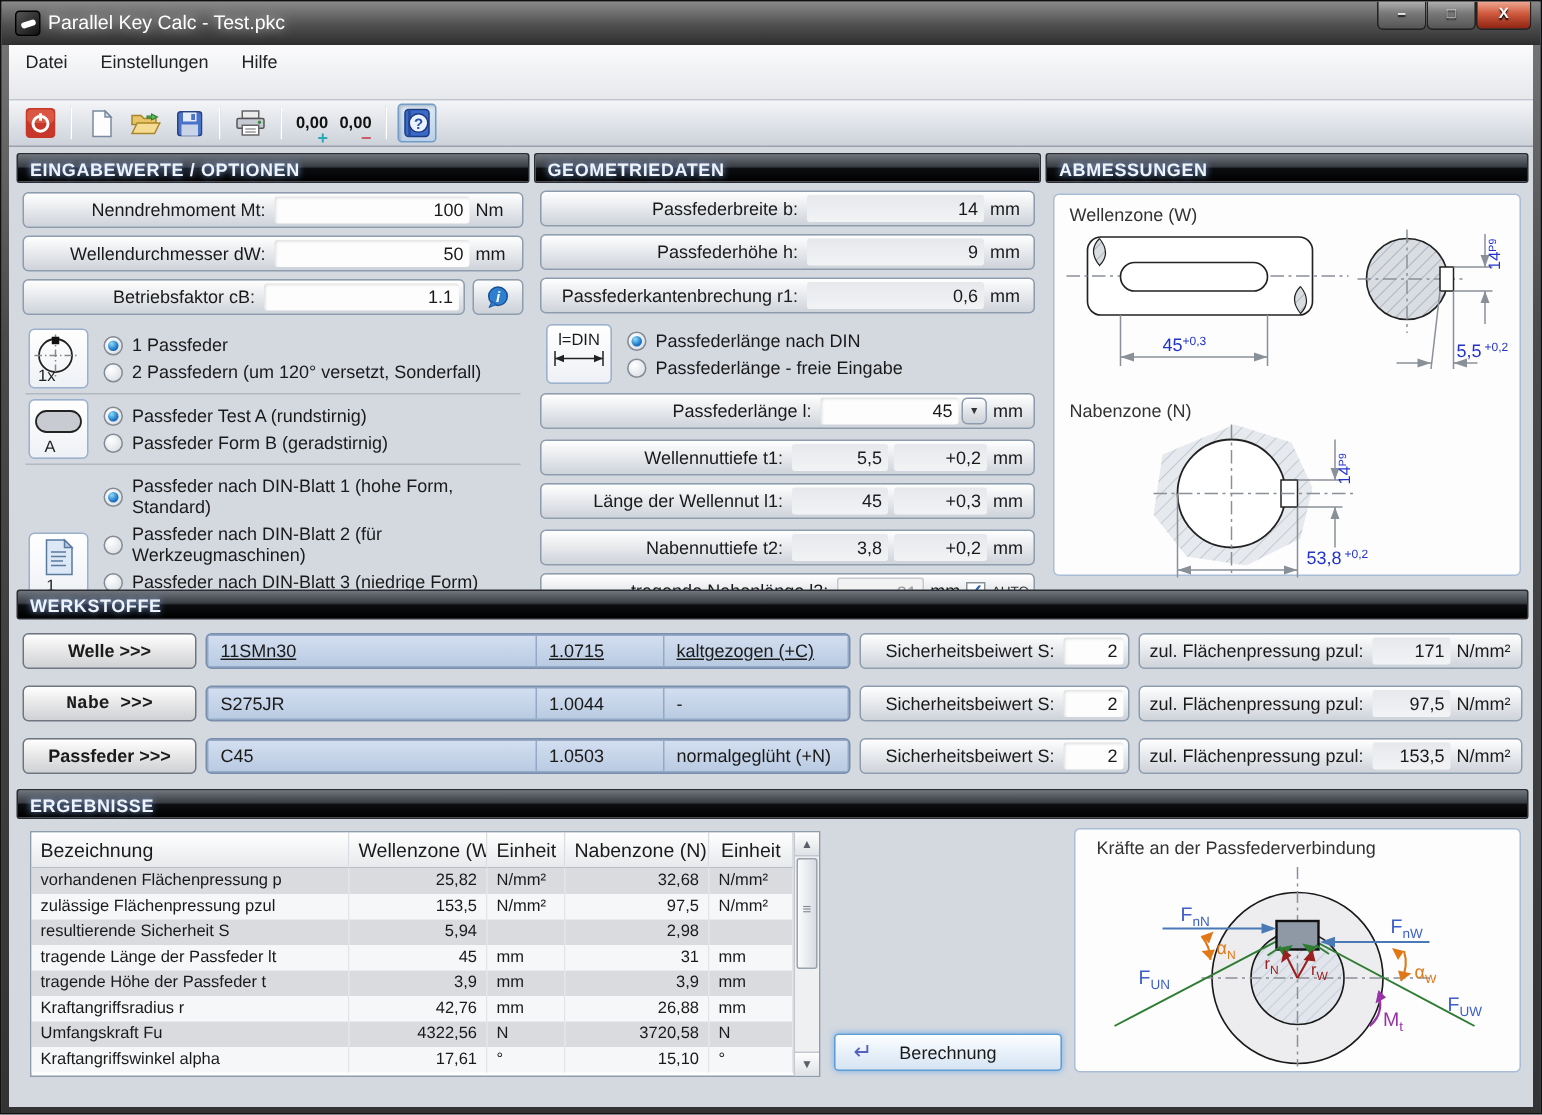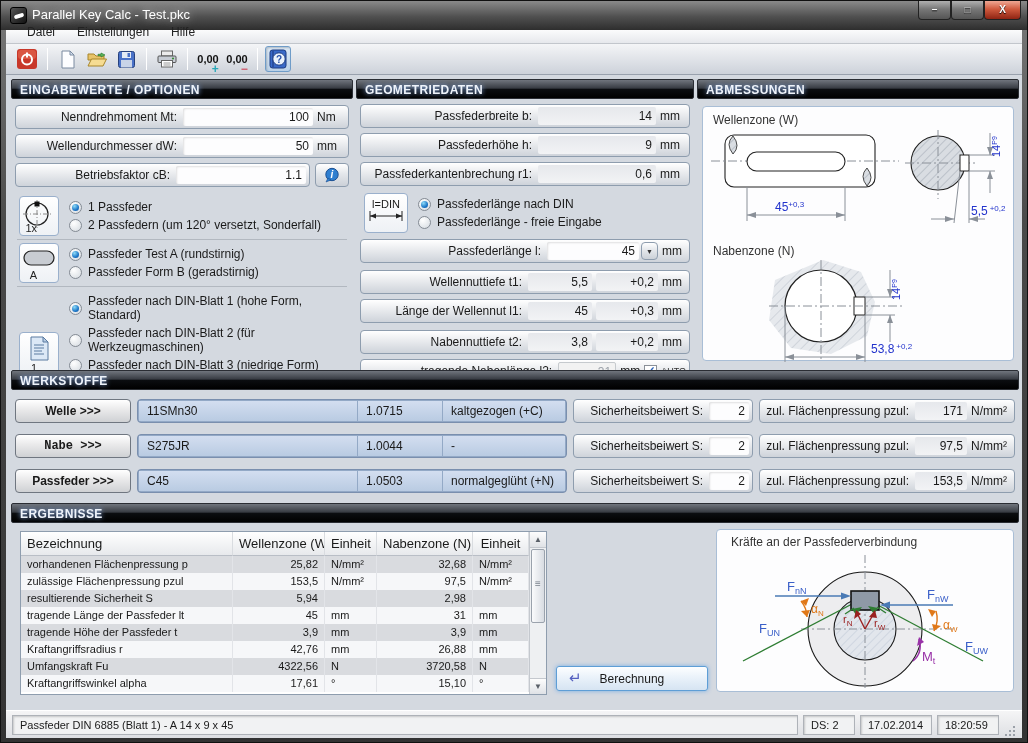--- a/index.html
+++ b/index.html
@@ -12,21 +12,21 @@
   .app-icon { position:absolute; left:9px; top:6px; width:17px; height:17px; background:linear-gradient(135deg,#555,#111); border:1px solid #000; border-radius:3px; }
   .app-icon::after { content:""; position:absolute; left:3px; top:6px; width:10px; height:4px; background:#fff; border-radius:2px; transform:rotate(-18deg); }
   .title-text { position:absolute; left:31px; top:6px; color:#fff; font-size:13px; text-shadow:0 0 8px rgba(255,255,255,.7); }
   .winbtn { position:absolute; top:0; height:19px; border:1px solid #222; border-top:none; border-radius:0 0 4px 4px; color:#fff; text-align:center; font-size:10px; font-weight:bold; line-height:17px; background:linear-gradient(#b0b0b0,#777 45%,#555); text-shadow:0 1px 1px #000; cursor:pointer; }
   .winbtn.min { right:76px; width:33px; }
   .winbtn.max { right:43px; width:33px; color:#cfcfcf; }
   .winbtn.close { right:6px; width:37px; background:linear-gradient(#efa894,#cf5a3e 45%,#8f2413); }
 
   
   .app { position:absolute; top:29px; left:5px; right:5px; bottom:4px; background:#d4d9e0; }
-  .menubar { height:14px; background:linear-gradient(#fbfbfc,#e6e8ec); border-bottom:1px solid #c2c6cc; display:flex; align-items:flex-end; padding-left:10px; }
+  .menubar { height:37px; background:linear-gradient(#fbfbfc,#e6e8ec); border-bottom:1px solid #c2c6cc; display:flex; align-items:flex-start; }
   .menu-item { padding:4px 11px; font-size:12px; color:#222; cursor:default; }
   .toolbar { height:31px; background:linear-gradient(#f4f5f7,#cdd2da); border-bottom:1px solid #99a1ad; display:flex; align-items:center; padding-left:8px; gap:3px; }
   .tbtn { width:26px; height:26px; display:flex; align-items:center; justify-content:center; border:1px solid transparent; border-radius:3px; }
   .tbtn.pressed { border:1px solid #6f9cc8; background:linear-gradient(#dce9f6,#bcd2e8); box-shadow:inset 1px 1px 2px rgba(0,0,0,.2); }
   .tsep { width:1px; height:22px; background:#a7aeb9; border-right:1px solid #fff; margin:0 4px; }
   .dec { position:relative; font-size:11px; font-weight:bold; color:#111; padding:0 2px; }
   .dec b { position:absolute; right:2px; bottom:-9px; font-size:12px; line-height:10px; }
   .dec b.plus { color:#2aa8b8; } .dec b.minus { color:#d05a6a; }
 
   .content { position:relative; height:624px; }
@@ -421,21 +421,21 @@
             <text x="168" y="95" font-size="12" fill="#2233cc"><tspan>53,8</tspan><tspan dx="2" dy="-4" font-size="8">+0,2</tspan></text>
           </svg>
         </div>
       </div>
 
       <div class="panel" style="left:5px; top:295px; width:1008px; height:129px;">
         <div class="phead">WERKSTOFFE</div>
 
         <div style="display:flex; gap:6px; padding:0 4px; margin-top:9px;">
           <div class="wbtn" style="width:116px;">Welle &gt;&gt;&gt;</div>
-          <div class="matrow" style="width:430px;">
+          <div class="matrow" style="width:430px;text-decoration:underline;">
             <span class="matcell" style="width:218px;">11SMn30</span>
             <span class="matcell" style="width:84px;">1.0715</span>
             <span class="matcell" style="flex:1;">kaltgezogen (+C)</span>
           </div>
           <div class="prow" style="width:180px; margin:0;">
             <span class="lbl">Sicherheitsbeiwert S:</span>
             <span class="val edit" style="width:40px;">2</span>
           </div>
           <div class="prow" style="flex:1; margin:0;">
             <span class="lbl">zul. Flächenpressung pzul:</span>
@@ -603,21 +603,14 @@
             <text x="94" y="64" font-size="12" fill="#e07818"><tspan>α</tspan><tspan dy="3" font-size="8">N</tspan></text>
             <text x="226" y="80" font-size="12" fill="#e07818"><tspan>α</tspan><tspan dy="3" font-size="8">W</tspan></text>
             <text x="126" y="74" font-size="11" fill="#9a2020"><tspan>r</tspan><tspan dy="3" font-size="8">N</tspan></text>
             <text x="157" y="78" font-size="11" fill="#9a2020"><tspan>r</tspan><tspan dy="3" font-size="8">W</tspan></text>
             <text x="205" y="112" font-size="13" fill="#9932a8"><tspan>M</tspan><tspan dy="3" font-size="9">t</tspan></text>
           </svg>
         </div>
       </div>
     </div>
 
-    <div class="statusbar">
-      <div class="sfield" style="flex:1;">Passfeder DIN 6885 (Blatt 1) - A 14 x 9 x 45</div>
-      <div class="sfield" style="width:52px;">DS: 2</div>
-      <div class="sfield" style="width:72px;">17.02.2014</div>
-      <div class="sfield" style="width:62px;">18:20:59</div>
-      <div class="grip"></div>
-    </div>
   </div>
 </div>
 
 </body></html>

